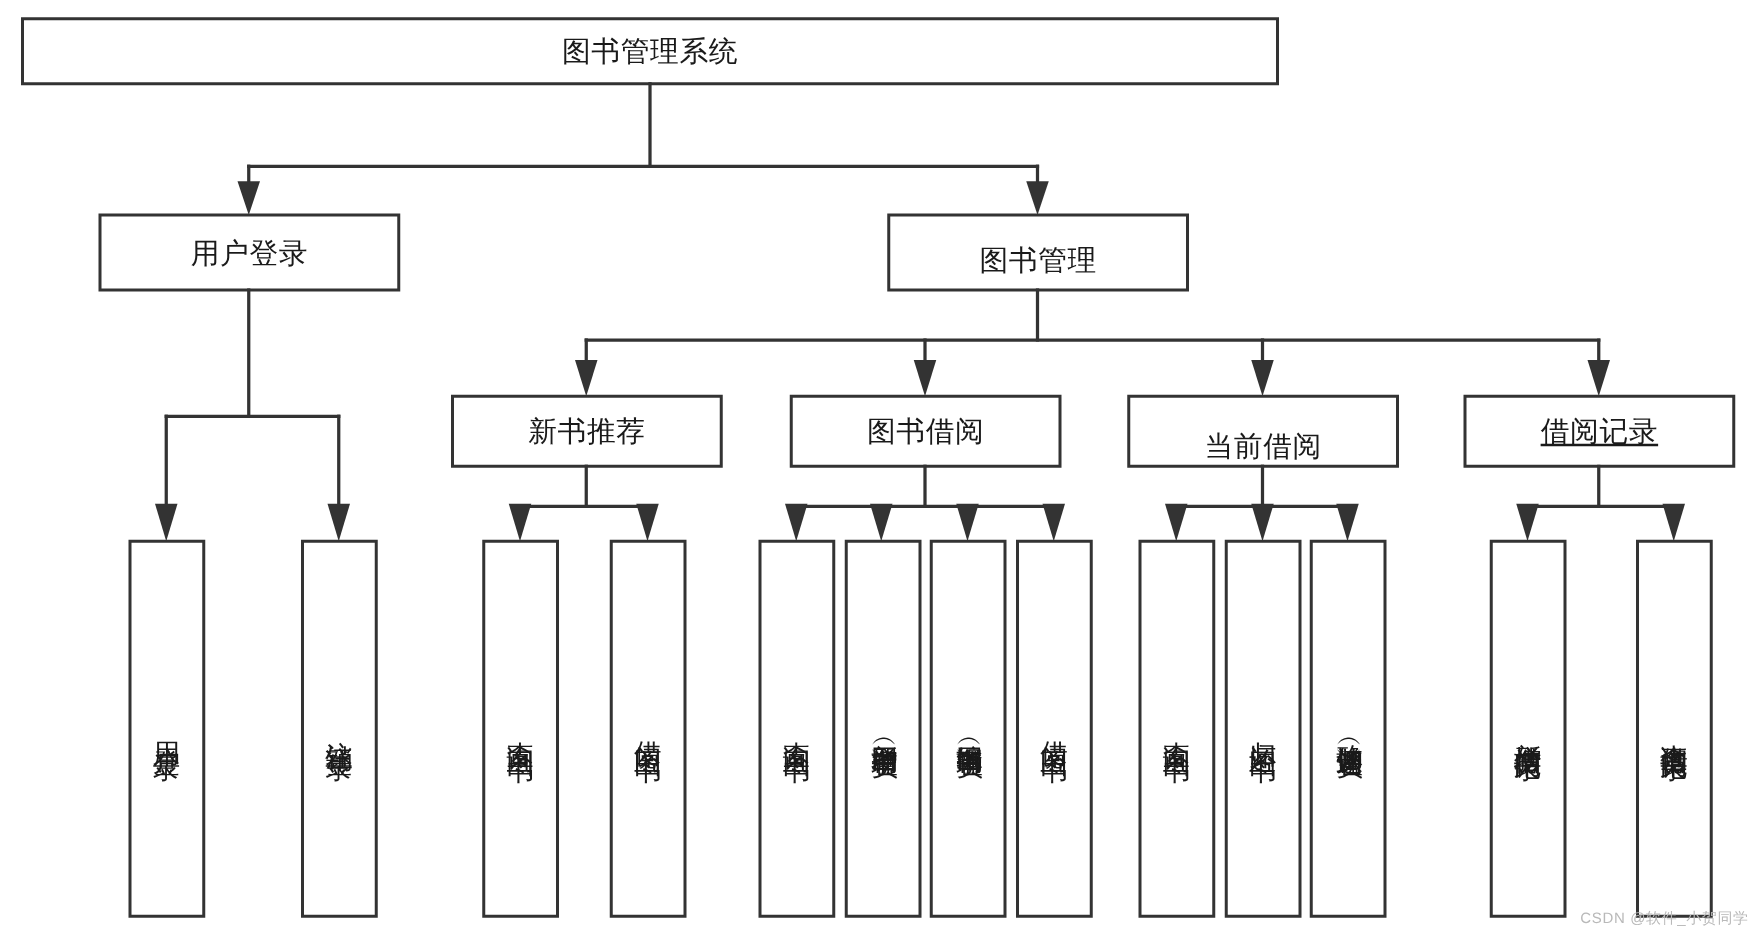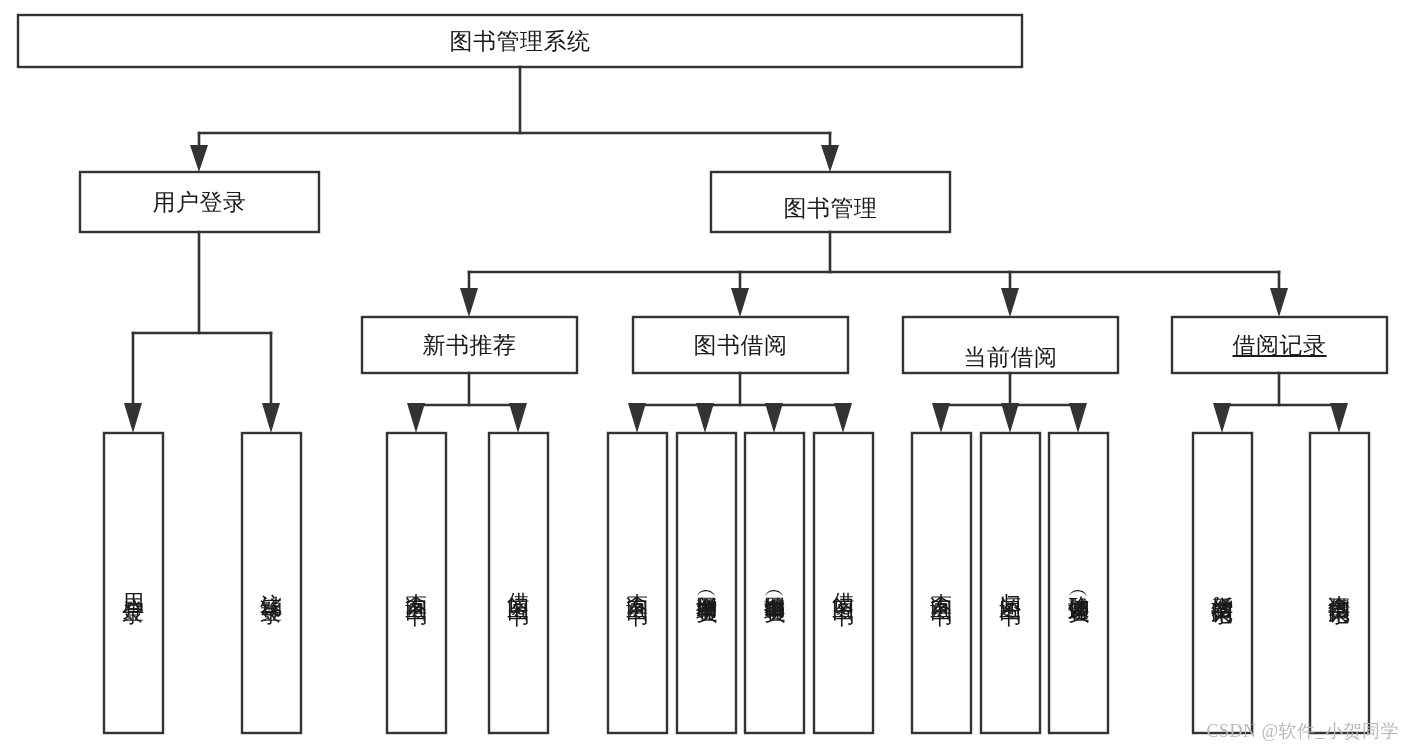--- a/index.html
+++ b/index.html
@@ -60,23 +60,23 @@
     text-orientation: upright;
     font-size: 22px;
     line-height: 1.25;
     letter-spacing: 4px;
     white-space: nowrap;
   }
   .watermark {
     position: absolute;
     right: 6px;
     bottom: 4px;
-    font-size: 18px;
+    font-size: 12px;
     color: #b9b9b9;
-    font-family: Liberation Serif, serif;
+    font-family: Liberation Sans, sans-serif;
     letter-spacing: 0.5px;
     white-space: nowrap;
   }
 </style>
 </head>
 <body>
 
 <div id="diagram-root">
 
   <svg id="tree-svg" viewBox="0 0 1405 747">

